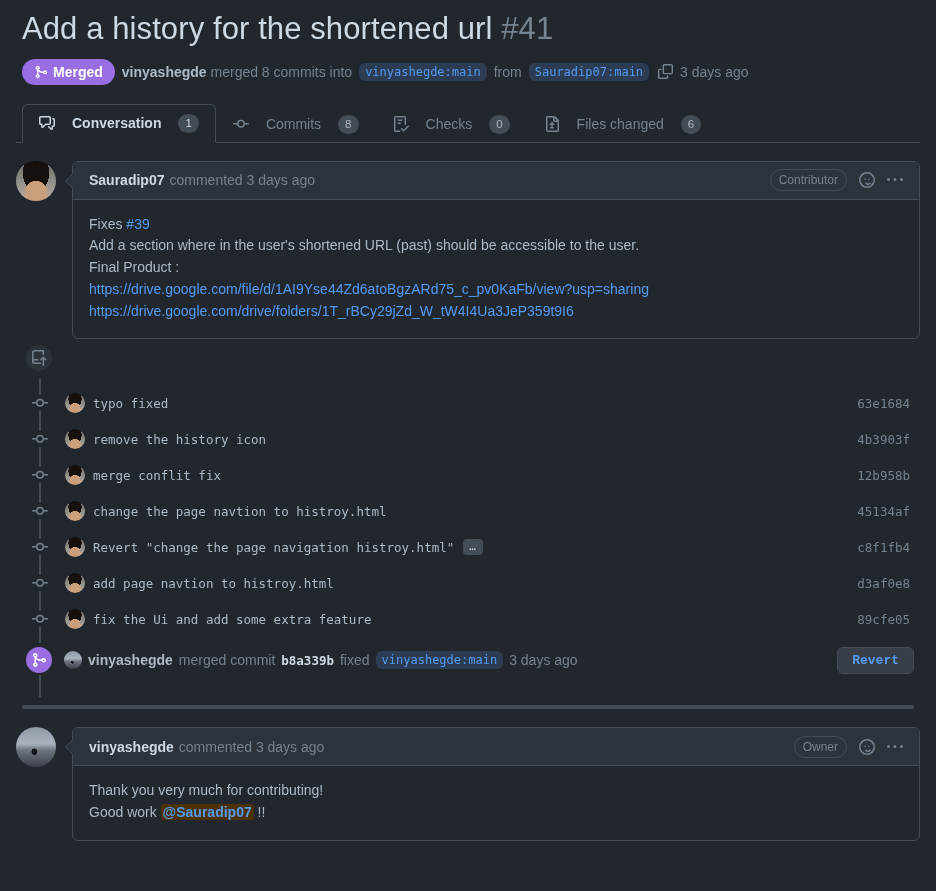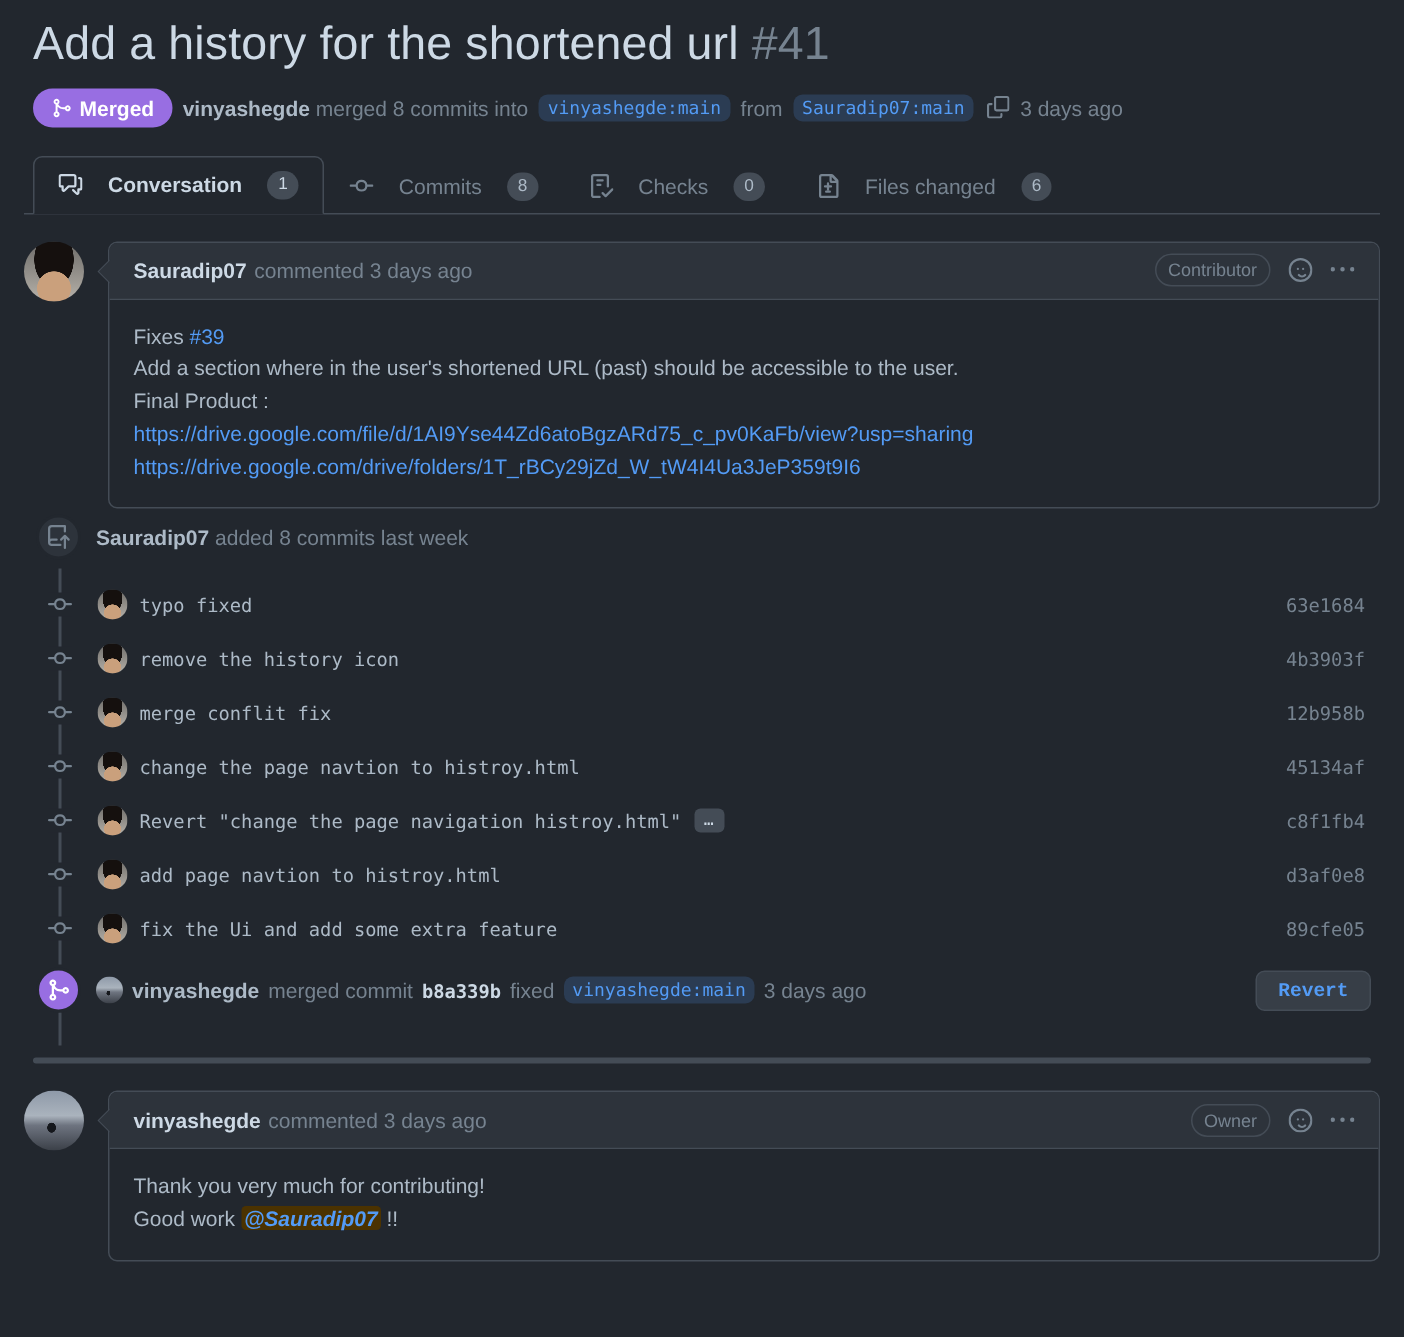--- a/index.html
+++ b/index.html
@@ -122,21 +122,21 @@
   .c-head .when{color:var(--muted);margin-left:5px;}
   .c-head .spacer{flex:1;}
   .role-badge{
     border:1px solid var(--border);border-radius:2em;
     padding:1px 8px;font-size:12px;color:var(--muted);line-height:18px;
   }
   .head-icon{color:var(--muted);margin-left:12px;display:inline-flex;align-items:center;cursor:pointer;}
   .c-body{padding:14px 16px 16px 16px;line-height:1.55;font-size:14px;}
   .c-body a{color:var(--link);text-decoration:none;word-break:break-all;}
   .issue-ref{color:var(--link);text-decoration:none;}
-  .mention{background:#4b3200;color:#f0b72f;font-weight:600;border-radius:3px;padding:0 2px;font-style:italic;}
+  .mention{background:#4b3200;color:#f0b72f;font-weight:600;border-radius:3px;padding:0 2px;}
 
   
   .commits-group{margin-top:4px;position:relative;}
   .cg-head{display:flex;align-items:center;gap:10px;padding-left:0;position:relative;}
   .event-icon{
     width:30px;height:30px;border-radius:50%;
     background:var(--panel);border:2px solid var(--bg);
     display:flex;align-items:center;justify-content:center;
     color:var(--muted);flex:none;margin-left:8px;
   }
@@ -303,24 +303,20 @@
       </div>
     </div>
 
     <div class="commits-group">
       <div class="cg-head">
         <span class="event-icon">
           <svg width="16" height="16" viewBox="0 0 16 16" fill="currentColor" aria-hidden="true">
             <path d="M1 2.5A2.5 2.5 0 0 1 3.5 0h8.75a.75.75 0 0 1 .75.75v3.5a.75.75 0 0 1-1.5 0V1.5h-8a1 1 0 0 0-1 1v6.708A2.493 2.493 0 0 1 3.5 9h3.25a.75.75 0 0 1 0 1.5H3.5a1 1 0 0 0 0 2h5.75a.75.75 0 0 1 0 1.5H3.5A2.5 2.5 0 0 1 1 11.5Zm13.23 7.79h-.001l-1.224-1.224v6.184a.75.75 0 0 1-1.5 0V9.066L10.28 10.29a.75.75 0 0 1-1.06-1.061l2.505-2.504a.75.75 0 0 1 1.06 0l2.5 2.5a.75.75 0 0 1-1.06 1.06Z"></path>
           </svg>
         </span>
-        <span class="txt">
-          <b>Sauradip07</b>
-          <span>added 8 commits last week</span>
-        </span>
       </div>
 
       <div class="commit-list">
 
 
         <div class="commit-row">
           <span class="commit-dot">
             <svg width="16" height="16" viewBox="0 0 16 16" fill="currentColor">
                 <path d="M11.93 8.5a4.002 4.002 0 0 1-7.86 0H.75a.75.75 0 0 1 0-1.5h3.32a4.002 4.002 0 0 1 7.86 0h3.32a.75.75 0 0 1 0 1.5Zm-1.43-.75a2.5 2.5 0 1 0-5 0 2.5 2.5 0 0 0 5 0Z"></path>
               </svg>

